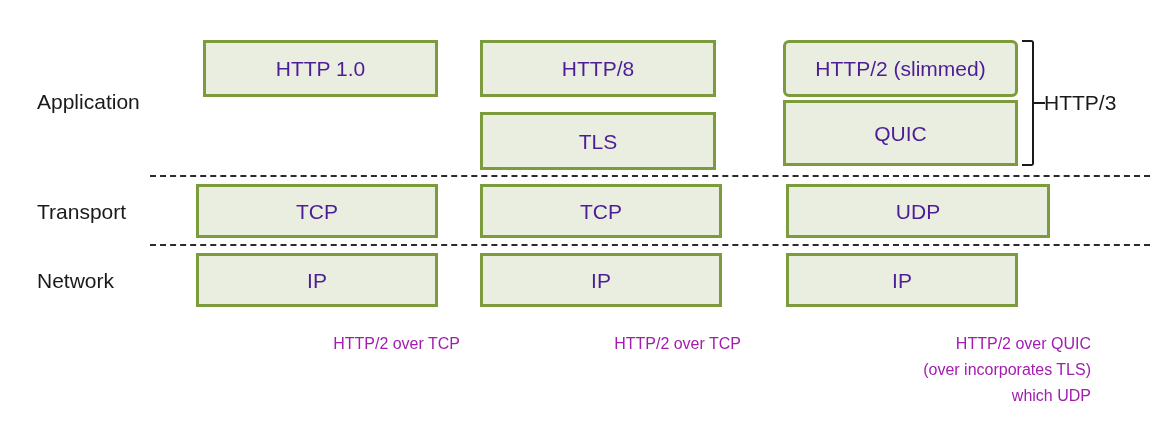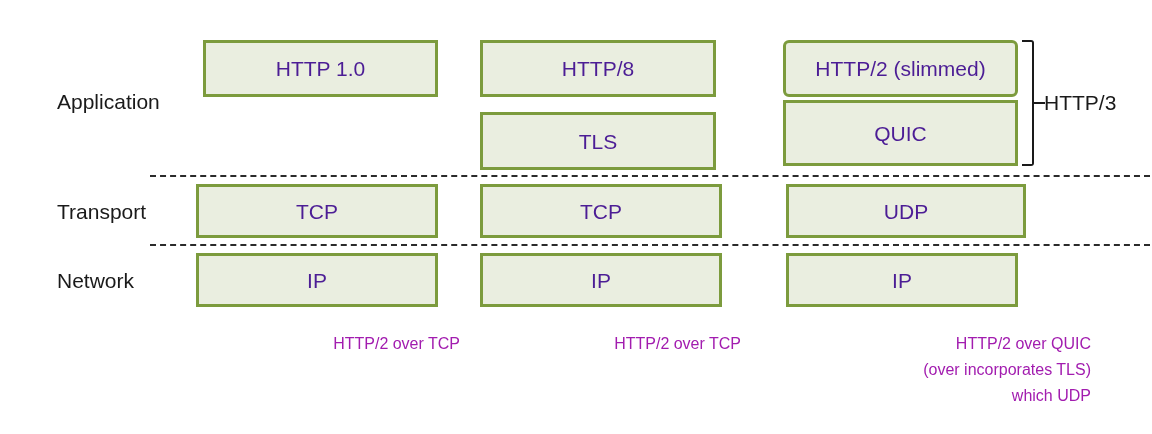--- a/index.html
+++ b/index.html
@@ -17,21 +17,20 @@
   }
 
   
   .row-label {
     position: absolute;
     color: #1a1a1a;
     font-size: 21px;
     line-height: 1;
     white-space: nowrap;
     text-align: left;
-    margin-left: 20px;
   }
 
   
   .pbox {
     position: absolute;
     box-sizing: border-box;
     background: #eaeee0;
     border: 3px solid #7c9b3d;
     display: flex;
     align-items: center;
@@ -121,21 +120,21 @@
   <div class="caption" style="left:461px; top:331px; width:280px;">
     <div>HTTP/2 over TCP</div>
   </div>
 
   <div class="pbox" style="left:783px; top:40px; width:235px; height:57px;border-radius:6px;">
     <span>HTTP/2 (slimmed)</span>
   </div>
   <div class="pbox" style="left:783px; top:100px; width:235px; height:66px;">
     <span>QUIC</span>
   </div>
-  <div class="pbox" style="left:786px; top:184px; width:240px; height:54px;">
+  <div class="pbox" style="left:786px; top:184px; width:264px; height:54px;">
     <span>UDP</span>
   </div>
   <div class="pbox" style="left:786px; top:253px; width:232px; height:54px;">
     <span>IP</span>
   </div>
   <div class="caption" style="left:761px; top:331px; width:330px;">
     <div>HTTP/2 over QUIC</div>
     <div>(over incorporates TLS)</div>
     <div>which UDP</div>
   </div>

